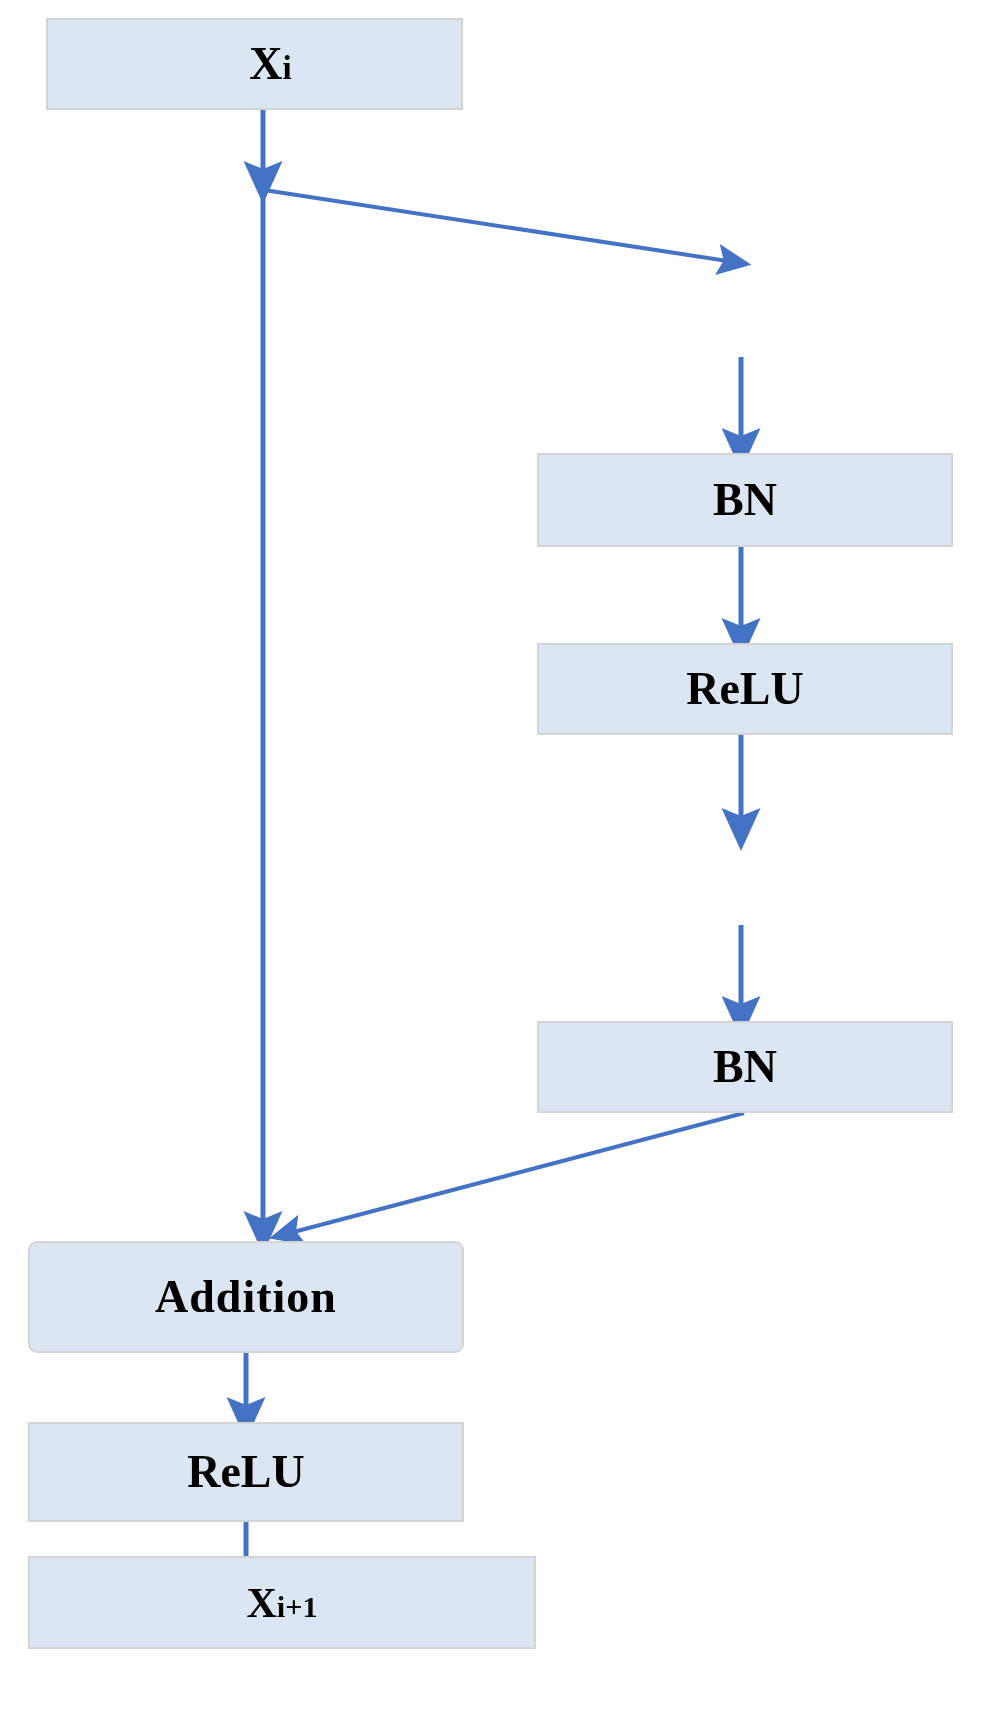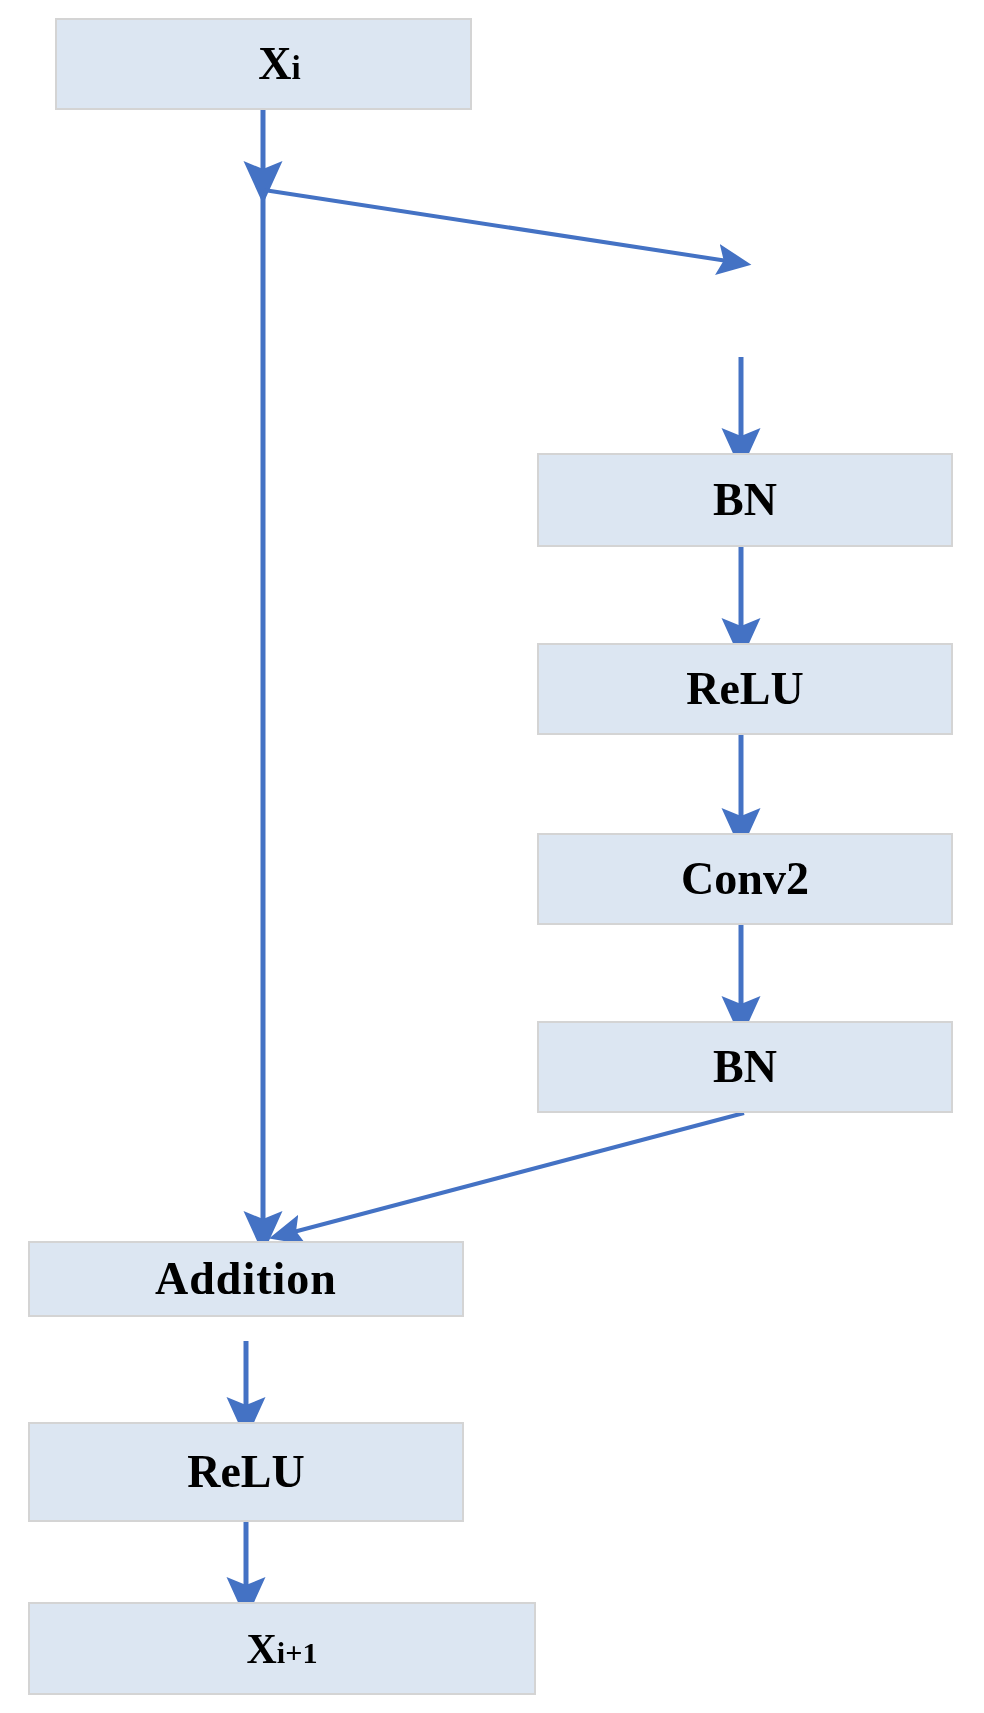--- a/index.html
+++ b/index.html
@@ -101,46 +101,43 @@
 
     <g>
       <line x1="246" y1="1341" x2="246" y2="1418" stroke="#4472c4" stroke-width="5" marker-end="url(#ah)"></line>
     </g>
 
     <g>
       <line x1="246" y1="1522" x2="246" y2="1598" stroke="#4472c4" stroke-width="5" marker-end="url(#ah)"></line>
     </g>
   </svg>
 
-  <div class="node n-xi" style="left:55px; top:18px; width:417px; height:92px;padding-left:32px;">
+  <div class="node n-xi" style="left:46px; top:18px; width:417px; height:92px;padding-left:32px;">
     <span class="label"><span>X</span><span class="sub">i</span></span>
   </div>
 
 
   <div class="node n-bn1" style="left:537px; top:453px; width:416px; height:94px;">
     <span class="label">BN</span>
   </div>
 
   <div class="node n-relu1" style="left:537px; top:643px; width:416px; height:92px;">
     <span class="label">ReLU</span>
   </div>
 
-  <div class="node n-conv2" style="left:537px; top:833px; width:416px; height:92px;">
-    <span class="label">Conv2</span>
-  </div>
 
   <div class="node n-bn2" style="left:537px; top:1021px; width:416px; height:92px;">
     <span class="label">BN</span>
   </div>
 
-  <div class="node n-add" style="left:28px; top:1241px; width:436px; height:76px;">
+  <div class="node n-add" style="left:28px; top:1241px; width:436px; height:112px;border-radius:9px;">
     <span class="label">Addition</span>
   </div>
 
   <div class="node n-relu2" style="left:28px; top:1422px; width:436px; height:100px;">
     <span class="label">ReLU</span>
   </div>
 
-  <div class="node n-xiplus1" style="left:28px; top:1602px; width:508px; height:93px;">
+  <div class="node n-xiplus1" style="left:28px; top:1556px; width:508px; height:93px;">
     <span class="label"><span>X</span><span class="sub">i+1</span></span>
   </div>
 
 </div>
 
 </body></html>

